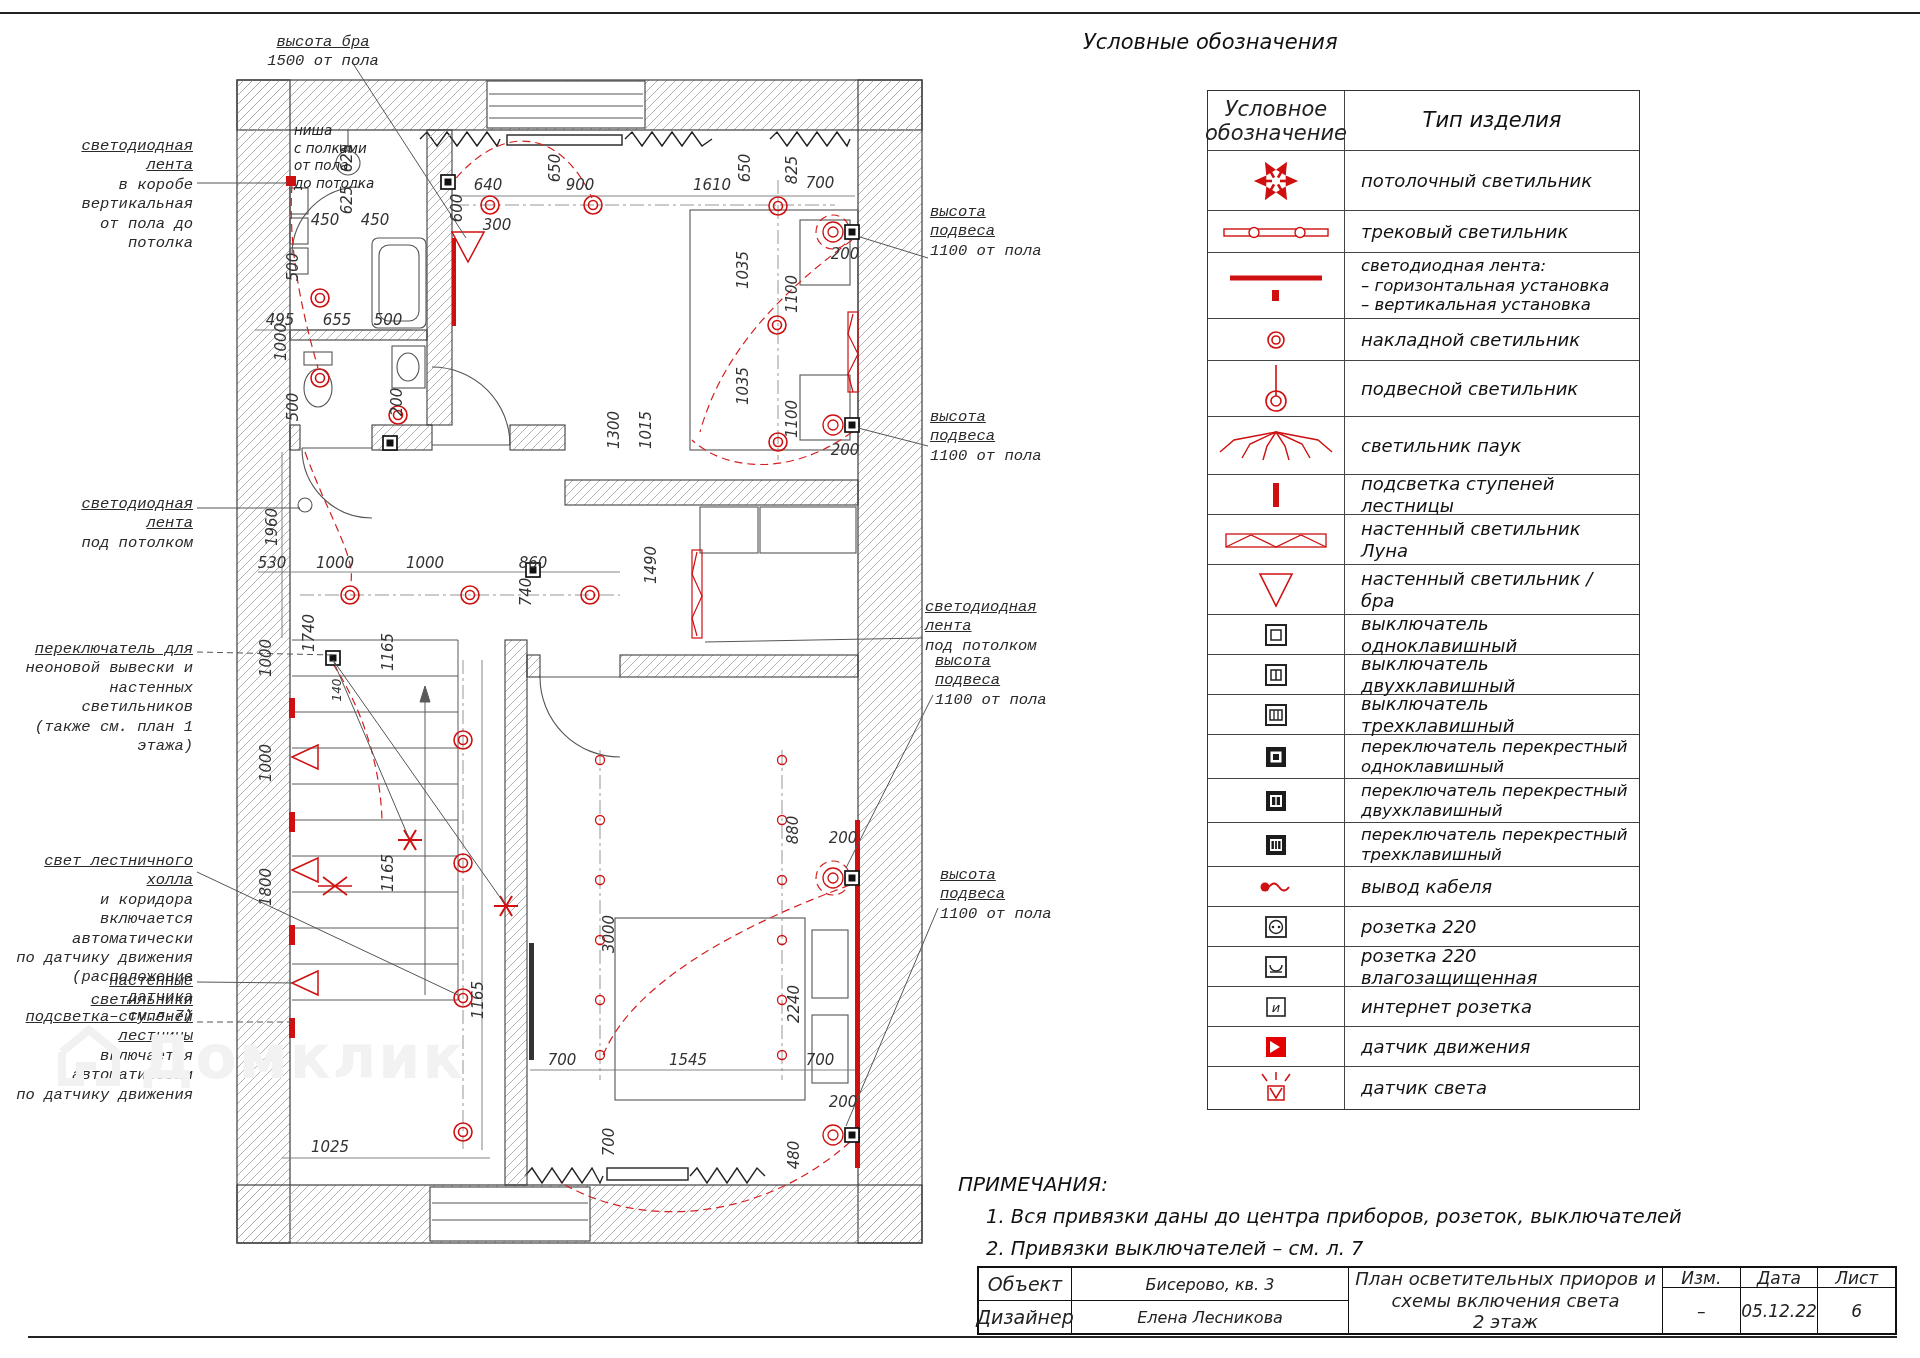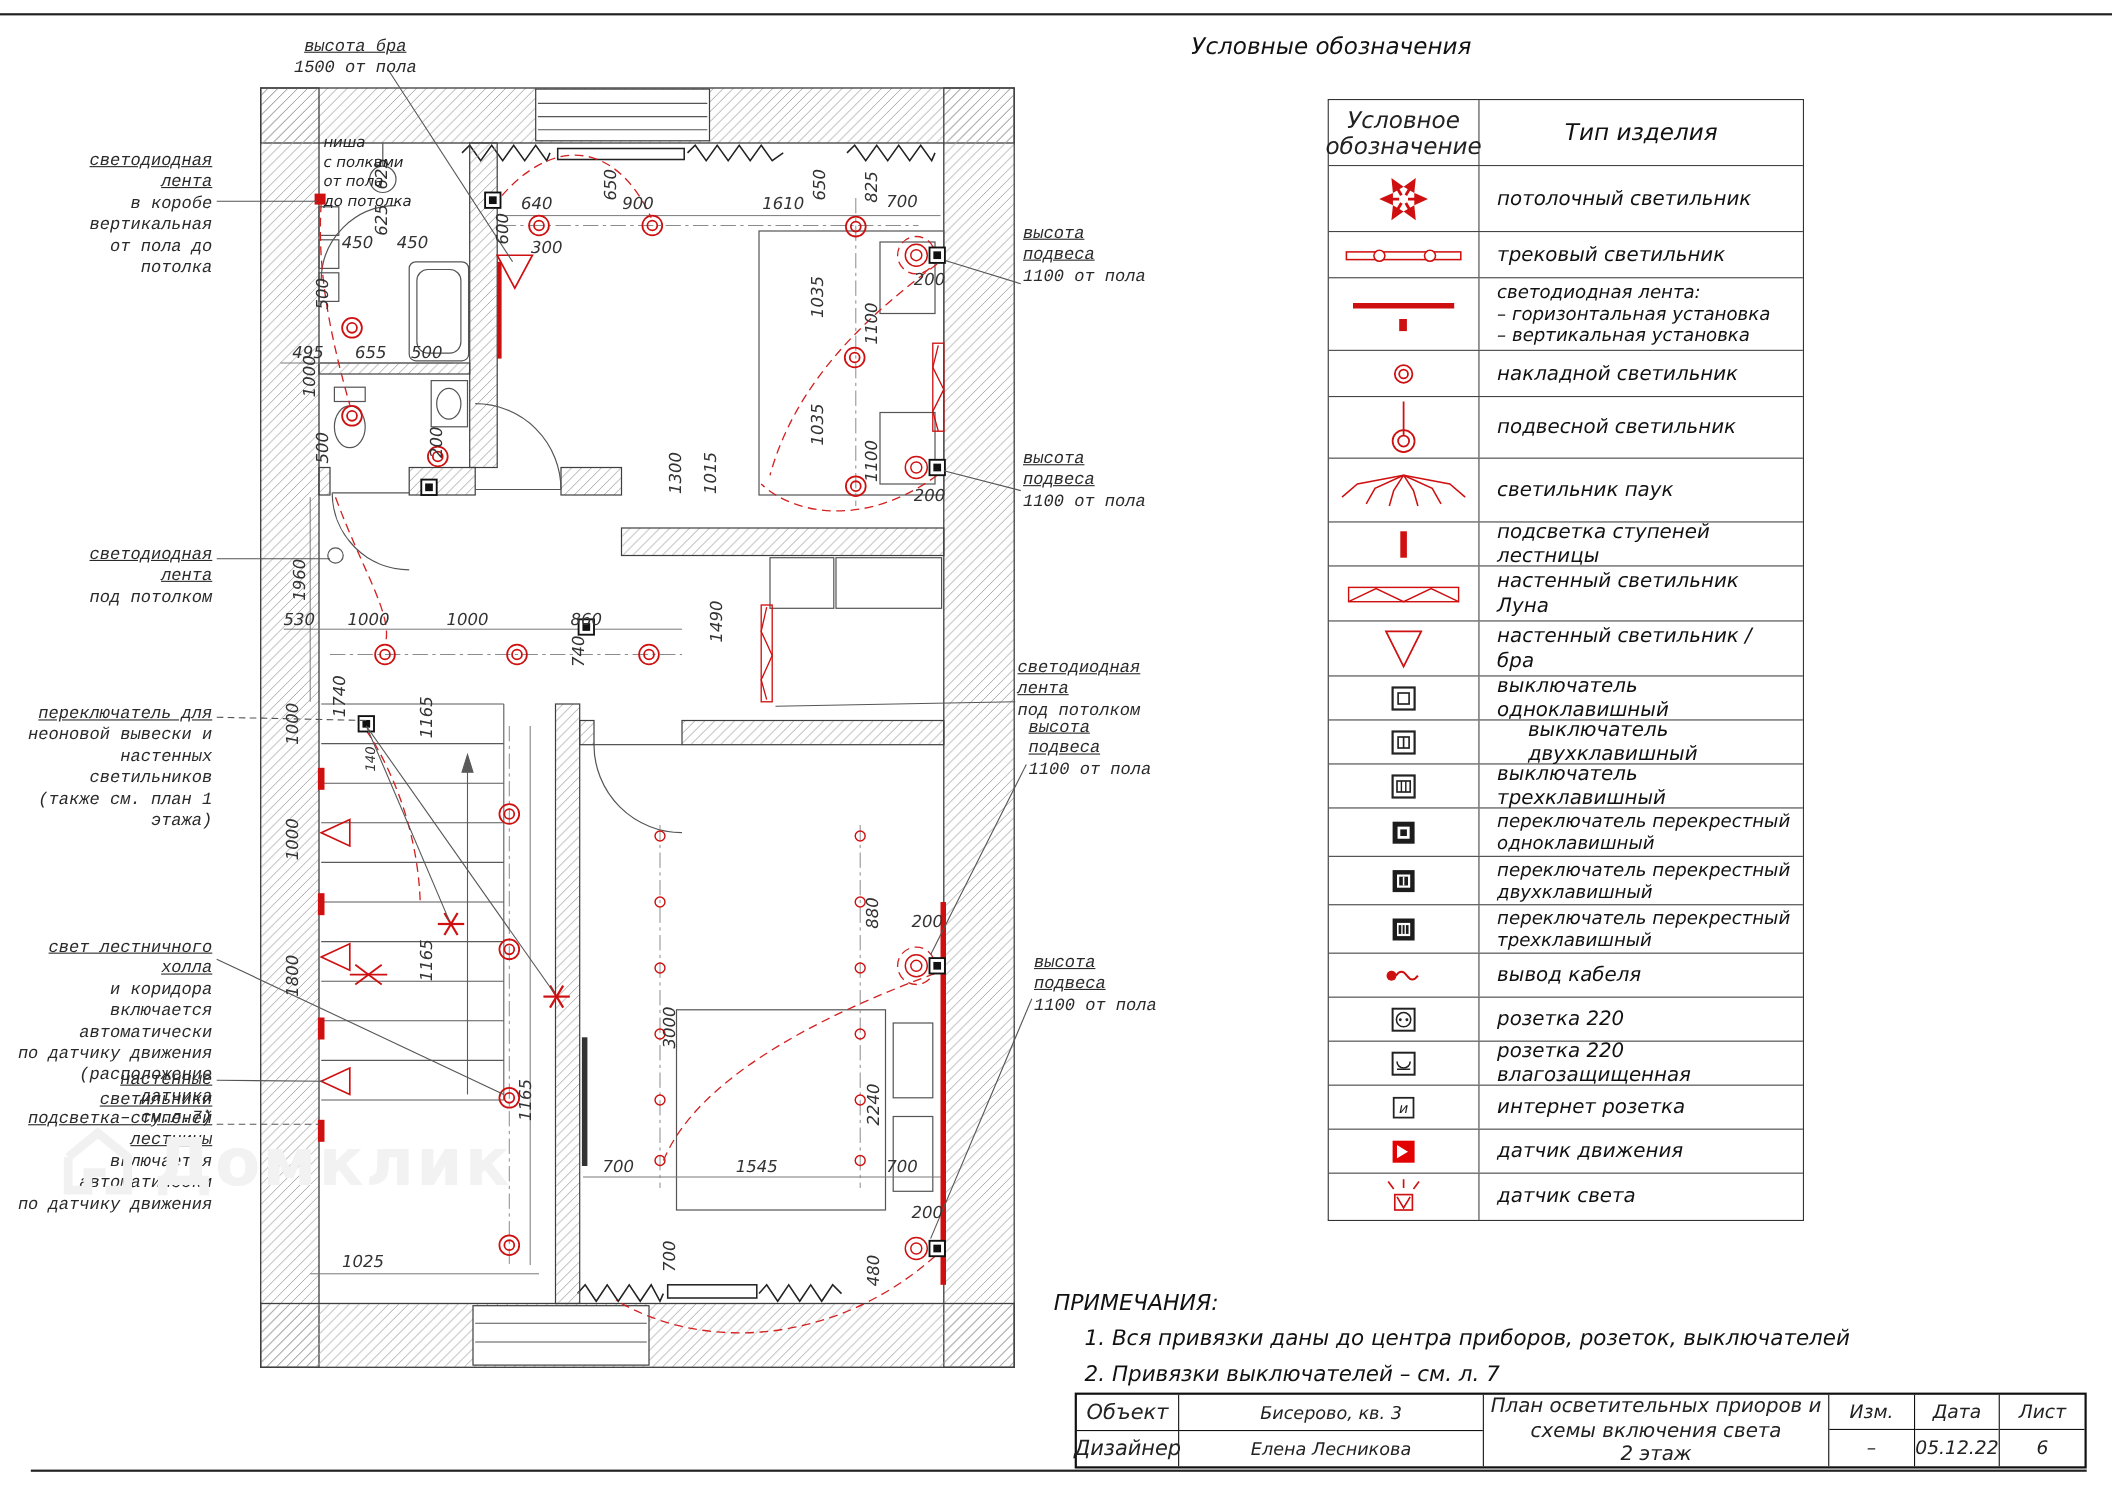--- a/index.html
+++ b/index.html
@@ -29,21 +29,21 @@
   #tblock{position:absolute;left:977px;top:1266px;width:920px;height:69px;border:2px solid #111;display:flex;box-sizing:border-box;font-style:italic;}
   .tb-left{width:370px;flex:0 0 370px;display:flex;flex-direction:column;border-right:1.8px solid #111;box-sizing:border-box;}
   .tb-lr{flex:1;display:flex;box-sizing:border-box;}
   .tb-lr:first-child{border-bottom:1.4px solid #111;}
   .tb-label{width:93px;flex:0 0 93px;border-right:1.4px solid #111;display:flex;align-items:center;justify-content:center;font-size:19px;box-sizing:border-box;}
   .tb-value{flex:1;display:flex;align-items:center;justify-content:center;font-size:16px;}
   .tb-proj{flex:1;display:flex;align-items:center;justify-content:center;text-align:center;font-size:18px;line-height:1.2;border-right:1.8px solid #111;box-sizing:border-box;}
   .tb-meta{width:232px;flex:0 0 232px;display:flex;box-sizing:border-box;}
   .tb-mcol{flex:1;display:flex;flex-direction:column;border-right:1.4px solid #111;box-sizing:border-box;}
   .tb-mcol:last-child{border-right:none;}
-  .tb-mh{height:32px;border-bottom:1.4px solid #111;display:flex;align-items:center;justify-content:center;font-size:17px;box-sizing:border-box;}
+  .tb-mh{height:20px;border-bottom:1.4px solid #111;display:flex;align-items:center;justify-content:center;font-size:17px;box-sizing:border-box;}
   .tb-mv{flex:1;display:flex;align-items:center;justify-content:center;font-size:17px;}
   
   #wm{position:absolute;left:52px;top:1018px;display:flex;align-items:center;gap:14px;color:#f1f1f1;}
   #wm .wmtext{font-size:60px;font-weight:bold;letter-spacing:2px;color:#f2f2f2;}
   svg text{font-family:"DejaVu Sans","Liberation Sans",sans-serif;}
 </style>
 </head>
 <body>
 <div id="sheet">
 
@@ -597,21 +597,21 @@
   <div class="lrow" style="height:40px;">
     <div class="lsym">
       <svg width="34" height="34" viewBox="0 0 34 34" fill="none">
         <rect x="7" y="7" width="20" height="20" stroke="#222" stroke-width="2"></rect>
             <rect x="12" y="12" width="10" height="10" stroke="#222" stroke-width="1.5"></rect>
       </svg>
     </div>
     <div class="llab">выключатель одноклавишный</div>
   </div>
 
-  <div class="lrow" style="height:40px;gap:28px;">
+  <div class="lrow" style="height:40px;">
     <div class="lsym">
       <svg width="34" height="34" viewBox="0 0 34 34" fill="none">
         <rect x="7" y="7" width="20" height="20" stroke="#222" stroke-width="2"></rect>
             <rect x="12" y="12" width="10" height="10" stroke="#222" stroke-width="1.5"></rect>
             <line x1="17" y1="12" x2="17" y2="22" stroke="#222" stroke-width="1.5"></line>
       </svg>
     </div>
     <div class="llab">выключатель двухклавишный</div>
   </div>
 

